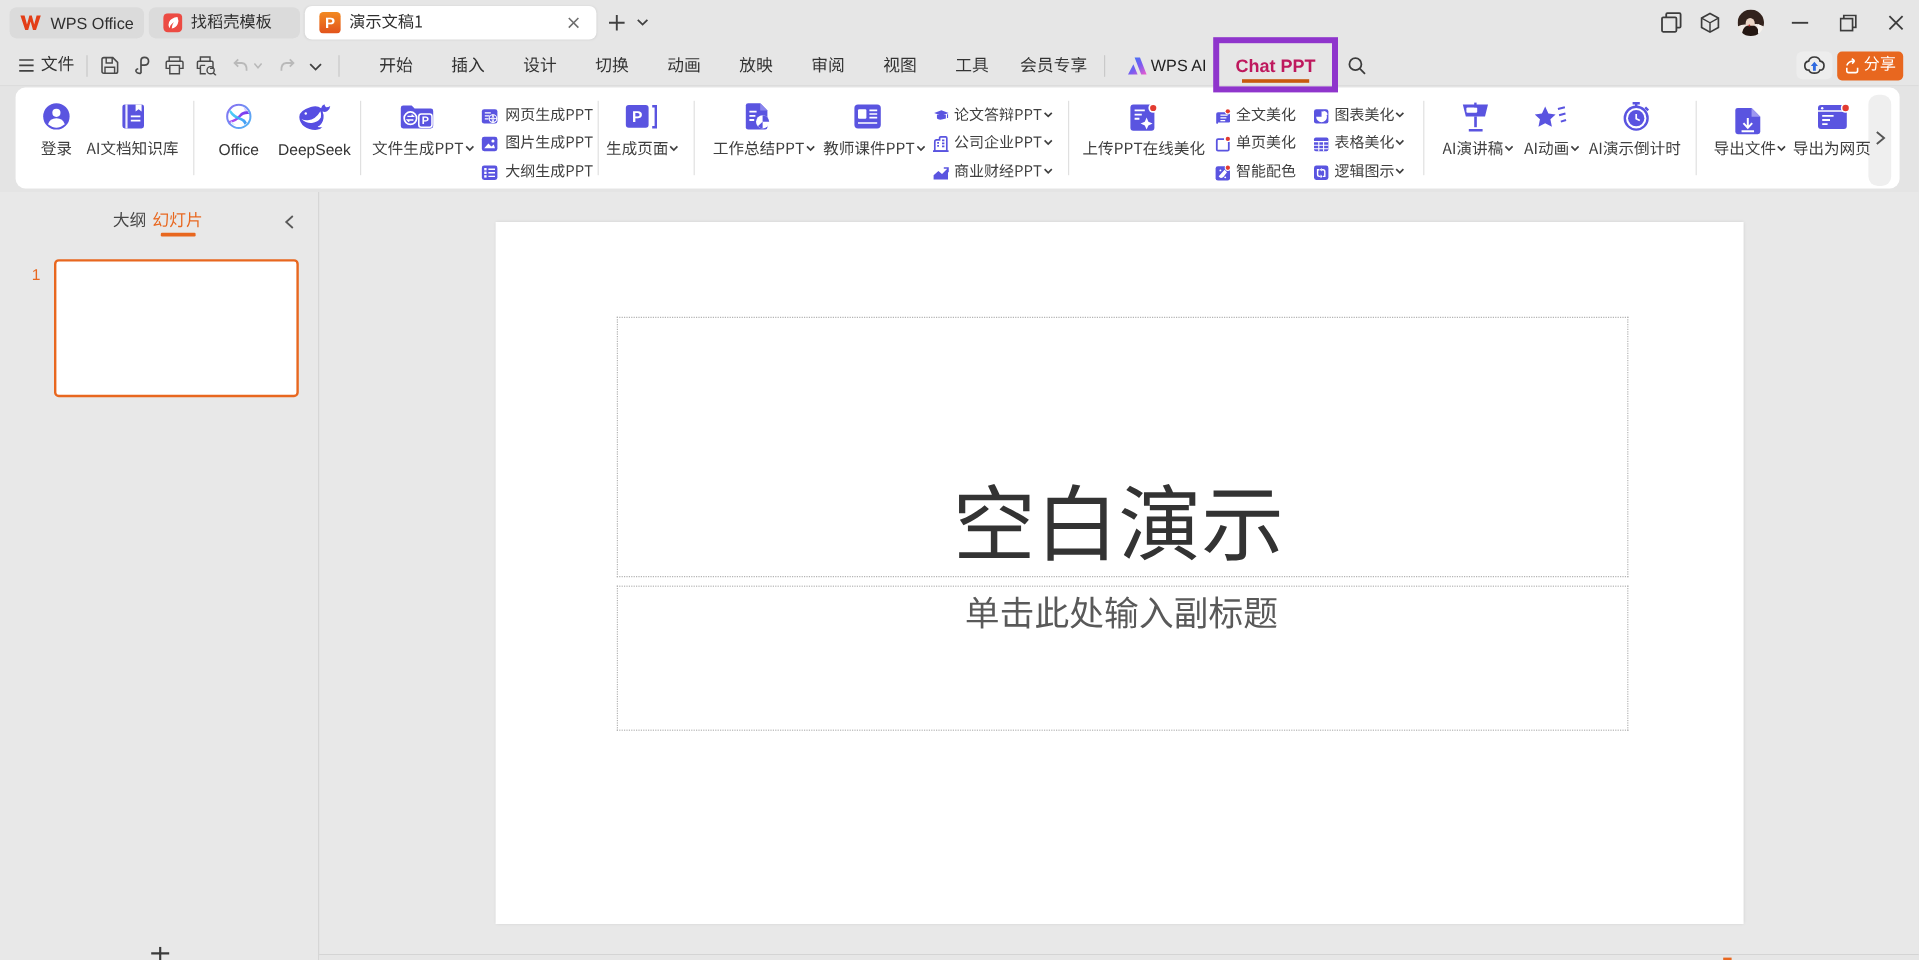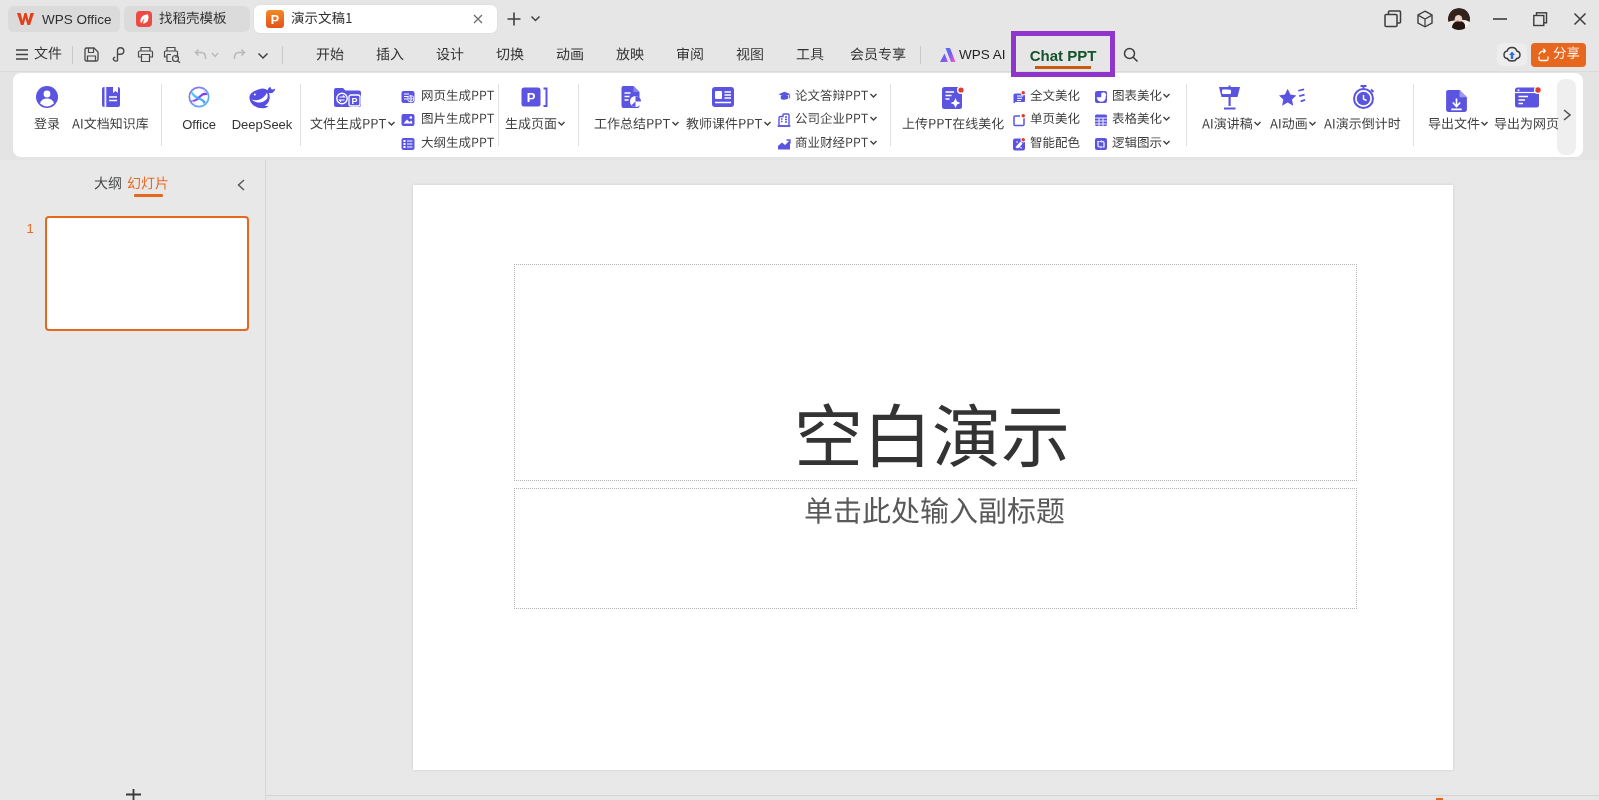--- a/index.html
+++ b/index.html
@@ -163,21 +163,21 @@
       <linearGradient id="ai1" x1="0" y1="0" x2="1" y2="1">
         <stop offset="0" stop-color="#2f7cf6"></stop>
         <stop offset="0.55" stop-color="#7a5cf0"></stop>
         <stop offset="1" stop-color="#f05ccb"></stop>
       </linearGradient>
     </defs>
     <path d="M6.5 1 H11 L16.5 15 H12 Z M5.5 6.5 L9 15 H1 Z" fill="url(#ai1)"></path>
   </svg>
 <div style="position:absolute;font-size:13.5px;color:#1f1f1f;font-weight:400;letter-spacing:0;white-space:nowrap;font-family:Liberation Sans,sans-serif;line-height:1;left:959px;top:48px;">WPS AI</div>
 <div style="position:absolute;left:1011px;top:31px;width:104px;height:46px;border:5px solid #8f35cc;z-index:60"></div>
-<div style="position:absolute;font-size:15px;color:#14532d;font-weight:700;letter-spacing:0;white-space:nowrap;font-family:Liberation Sans,sans-serif;line-height:1;left:1063px;top:48px;transform:translateX(-50%);">Chat PPT</div>
+<div style="position:absolute;font-size:15px;color:#be185d;font-weight:700;letter-spacing:0;white-space:nowrap;font-family:Liberation Sans,sans-serif;line-height:1;left:1063px;top:48px;transform:translateX(-50%);">Chat PPT</div>
 <div style="position:absolute;left:1035px;top:65.5px;width:56px;height:3px;background:#c8590e"></div>
 <svg style="position:absolute;left:1123px;top:47px" width="16" height="16" viewBox="0 0 16 16">
     <circle cx="6.5" cy="6.5" r="5" fill="none" stroke="#3c3c3c" stroke-width="1.5"></circle>
     <path d="M10.2 10.2 L14.5 14.5" stroke="#3c3c3c" stroke-width="1.5"></path>
   </svg>
 <div style="position:absolute;left:1497px;top:43px;width:30px;height:23px;border-radius:5px;background:#ededed"></div>
 <svg style="position:absolute;left:1502px;top:45px" width="20" height="19" viewBox="0 0 20 19">
     <path d="M10 2.5 Q6 2.5 5.2 6 Q2 6.5 2 9.8 Q2 13.5 5.5 13.5 Q6 16 10 16 Q14 16 14.5 13.5 Q18 13.5 18 9.8 Q18 6.5 14.8 6 Q14 2.5 10 2.5" fill="none" stroke="#3a3a3a" stroke-width="1.4"></path>
     <path d="M10 6.5 L13 10 H11.2 V14 H8.8 V10 H7 Z" fill="#2f6ae0"></path>
   </svg>

